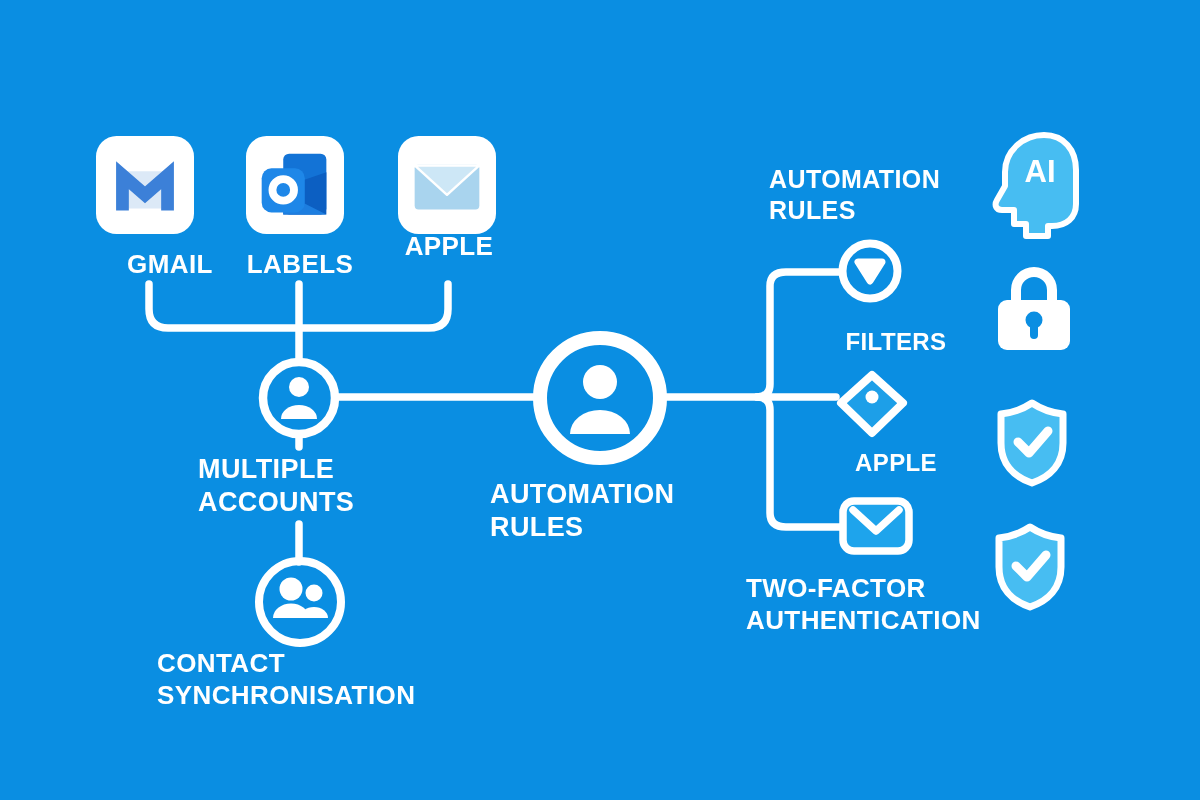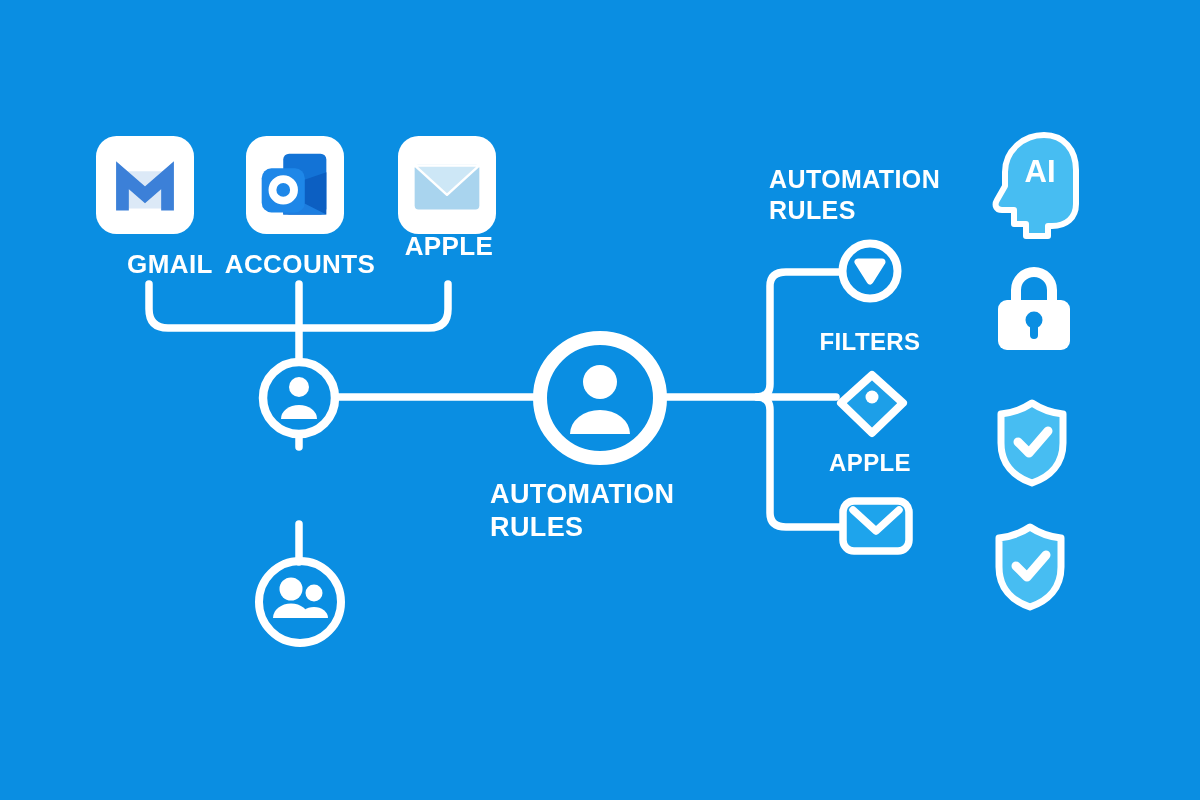--- a/index.html
+++ b/index.html
@@ -16,21 +16,21 @@
     color:#ffffff;
     font-weight:700;
     text-align:left;
     letter-spacing:0.4px;
     line-height:1.22;
     transform:translateX(-50%);
     white-space:normal;
   }
   .src-lbl{font-size:26px;}
   .node-lbl{font-size:27px;}
-  .out-lbl{font-size:24px;}
+  .out-lbl{font-size:24px;margin-left:26px;}
   svg{display:block;}
 </style>
 </head>
 <body>
 
 <div id="canvas">
 
   <svg class="abs" style="left:0;top:0" width="1200" height="800" viewBox="0 0 1200 800" fill="none" stroke="#ffffff" stroke-width="7.5" stroke-linecap="round" stroke-linejoin="round">
     <path d="M149,284 V309 Q149,328 168,328 H429 Q448,328 448,309 V284"></path>
     <path d="M299,284 V362"></path>
@@ -55,36 +55,38 @@
     <rect x="16" y="33" width="44" height="45" rx="10" fill="#1e87e8"></rect>
     <circle cx="38" cy="55" r="11" stroke="#ffffff" stroke-width="8" fill="none"></circle>
   </svg>
   <svg class="abs" style="left:398px;top:136px" width="98" height="98" viewBox="0 0 100 100">
     <rect x="0" y="0" width="100" height="100" rx="21" fill="#ffffff"></rect>
     <rect x="17" y="29" width="66" height="46" rx="4" fill="#a9d4ee"></rect>
     <polygon points="17,30 50,60 83,30" fill="#cde7f6" stroke="#ffffff" stroke-width="2.5" stroke-linejoin="round"></polygon>
   </svg>
 
   <div class="lbl src-lbl" style="left:150px;top:249px;margin-left:20px;">GMAIL</div>
-  <div class="lbl src-lbl" style="left:300px;top:249px;">ACCOUNTS</div>
+  <div class="lbl src-lbl" style="left:300px;top:249px;">LABELS</div>
   <div class="lbl src-lbl" style="left:449px;top:231px;">APPLE</div>
 
   <svg class="abs" style="left:254px;top:353px" width="90" height="90" viewBox="-45 -45 90 90">
     <circle cx="0" cy="0" r="36" stroke="#ffffff" stroke-width="8.5" fill="none"></circle>
     <circle cx="0" cy="-11" r="10" fill="#ffffff"></circle>
     <path d="M-18,21 a18,14 0 0 1 36,0 z" fill="#ffffff"></path>
   </svg>
+  <div class="lbl node-lbl" style="left:298px;top:453px;width:200px;">MULTIPLE ACCOUNTS</div>
 
   <svg class="abs" style="left:250px;top:552px" width="100" height="100" viewBox="-50 -50 100 100">
     <circle cx="0" cy="0" r="41" stroke="#ffffff" stroke-width="8" fill="none"></circle>
     <circle cx="14" cy="-9" r="8.5" fill="#ffffff"></circle>
     <path d="M0,16 a14,11 0 0 1 28,0 z" fill="#ffffff"></path>
     <circle cx="-9" cy="-13" r="11.5" fill="#ffffff"></circle>
     <path d="M-27,16 a18,14.5 0 0 1 36,0 z" fill="#ffffff"></path>
   </svg>
+  <div class="lbl src-lbl" style="left:302px;top:648px;width:290px;">CONTACT SYNCHRONISATION</div>
 
   <svg class="abs" style="left:530px;top:328px" width="140" height="140" viewBox="-70 -70 140 140">
     <circle cx="0" cy="0" r="60" stroke="#ffffff" stroke-width="14" fill="none"></circle>
     <circle cx="0" cy="-16" r="17" fill="#ffffff"></circle>
     <path d="M-30,36 a30,24 0 0 1 60,0 z" fill="#ffffff"></path>
   </svg>
   <div class="lbl node-lbl" style="left:600px;top:478px;width:220px;">AUTOMATION RULES</div>
 
   <svg class="abs" style="left:833px;top:234px" width="74" height="74" viewBox="-37 -37 74 74">
     <circle cx="0" cy="0" r="27.5" stroke="#ffffff" stroke-width="8" fill="none"></circle>
@@ -95,20 +97,21 @@
   <svg class="abs" style="left:830px;top:360px" width="84" height="84" viewBox="-42 -42 84 84">
     <path d="M0,-27 L31,1 L0,31 L-31,1 Z" fill="#1d9fe8" stroke="#ffffff" stroke-width="8" stroke-linejoin="round"></path>
     <circle cx="0" cy="-5" r="6.5" fill="#ffffff"></circle>
   </svg>
   <div class="lbl out-lbl" style="left:870px;top:448px;">APPLE</div>
 
   <svg class="abs" style="left:836px;top:494px" width="80" height="66" viewBox="0 0 80 66">
     <rect x="7" y="7" width="66" height="50" rx="11" fill="#1ea4ec" stroke="#ffffff" stroke-width="7.5"></rect>
     <path d="M17,16 L40,37 L63,16" stroke="#ffffff" stroke-width="7.5" fill="none" stroke-linecap="round" stroke-linejoin="round"></path>
   </svg>
+  <div class="lbl src-lbl" style="left:876px;top:573px;width:260px;">TWO-FACTOR AUTHENTICATION</div>
 
   <div class="lbl" style="left:874px;top:164px;width:210px;font-size:25px;">AUTOMATION RULES</div>
 
   <svg class="abs" style="left:988px;top:126px" width="92" height="114" viewBox="0 0 92 114">
     <path d="M38,110 V98 H26 V84 H14 C8,84 6,79 9,74 L17,60 V46 C17,25 35,9 56,9 C76,9 88,24 88,44 V78 C88,92 78,100 64,100 H60 V110 Z" fill="#47bdf2" stroke="#ffffff" stroke-width="6" stroke-linejoin="round"></path>
     <text x="52" y="56" text-anchor="middle" font-family="Liberation Sans, sans-serif" font-size="31" font-weight="700" fill="#ffffff" stroke="none">AI</text>
   </svg>
 
   <svg class="abs" style="left:995px;top:264px" width="78" height="86" viewBox="0 0 78 86">
     <path d="M21,42 V26 a18,18 0 0 1 36,0 V42" stroke="#ffffff" stroke-width="10" fill="none"></path>

